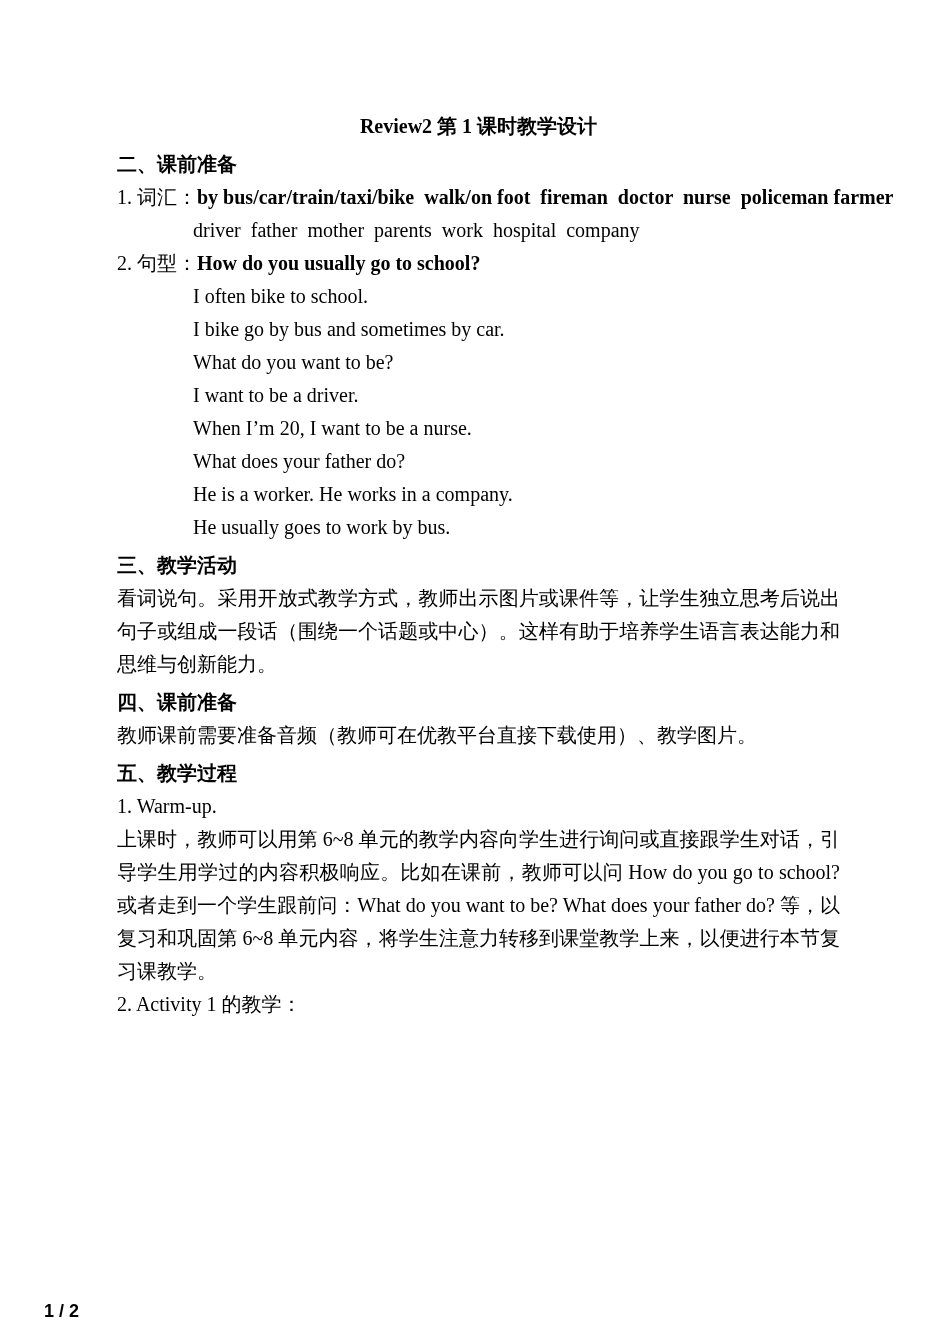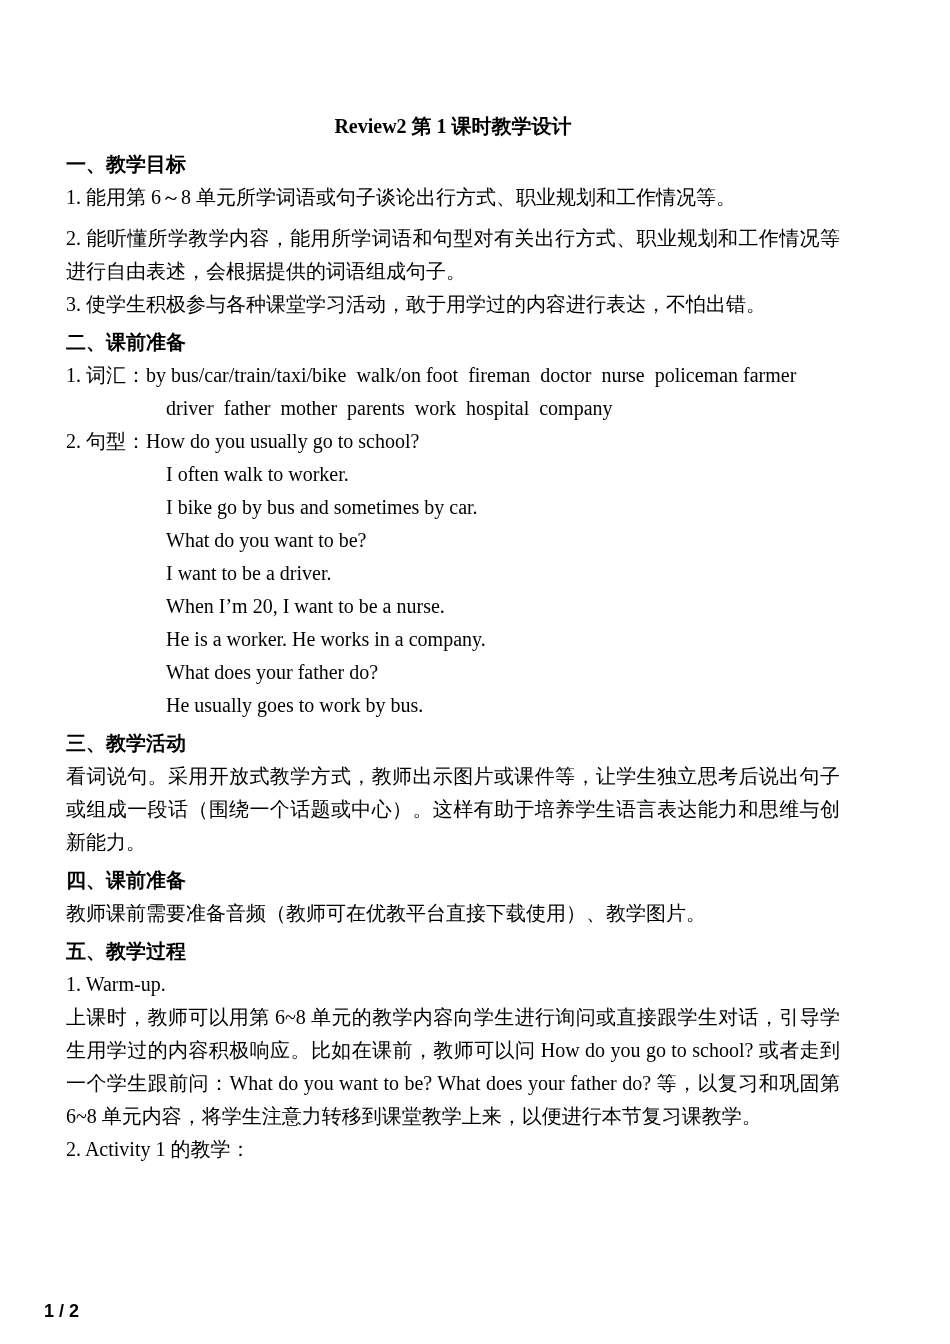--- a/index.html
+++ b/index.html
@@ -11,21 +11,21 @@
     position: relative;
     width: 950px;
     height: 1344px;
     background: #ffffff;
     color: #000000;
     font-family: "Liberation Serif", "DejaVu Serif", serif;
     font-size: 20px;
     overflow: hidden;
   }
   .content {
-    padding: 110px 110px 0 66px;
+    padding: 110px 110px 0 117px;
   }
   .doc-title {
     font-size: 20px;
     font-weight: bold;
     text-align: center;
     line-height: 33px;
     margin: 0 0 3px 0;
   }
   .sec-heading {
     font-family: "Liberation Sans", "DejaVu Sans", sans-serif;
@@ -48,23 +48,24 @@
     align-items: flex-start;
   }
   .hang-label {
     flex: 0 0 76px;
     white-space: nowrap;
     text-align: right;
   }
   .hang-text {
     flex: 1 1 auto;
     white-space: pre;
+    font-weight: bold;
   }
   .indent-line {
-    margin-left: 100px;
+    margin-left: 76px;
     line-height: 33px;
     white-space: pre;
   }
   .footer-pagenum {
     position: absolute;
     left: 0;
     bottom: 22px;
     width: 100%;
     text-align: left;
     font-family: "Liberation Sans", "DejaVu Sans", sans-serif;
@@ -75,45 +76,39 @@
   }
 </style>
 </head>
 <body>
 
 <div class="page">
   <div class="content">
 
     <div class="doc-title">Review2 第 1 课时教学设计</div>
 
-    <div>
-      <div class="sec-heading">一、教学目标</div>
-      <p class="para">1. 能用第 6～8 单元所学词语或句子谈论出行方式、职业规划和工作情况等。</p>
-      <p class="para para-gap">2. 能听懂所学教学内容，能用所学词语和句型对有关出行方式、职业规划和工作情况等进行自由表述，会根据提供的词语组成句子。</p>
-      <p class="para">3. 使学生积极参与各种课堂学习活动，敢于用学过的内容进行表达，不怕出错。</p>
-    </div>
 
     <div>
       <div class="sec-heading">二、课前准备</div>
       <div class="hang-row">
         <span class="hang-label">1. 词汇：</span>
         <span class="hang-text">by bus/car/train/taxi/bike  walk/on foot  fireman  doctor  nurse  policeman farmer</span>
       </div>
       <div class="indent-line">driver  father  mother  parents  work  hospital  company</div>
       <div class="hang-row">
         <span class="hang-label">2. 句型：</span>
         <span class="hang-text">How do you usually go to school?</span>
       </div>
-      <div class="indent-line">I often walk to worker.</div>
+      <div class="indent-line">I often bike to school.</div>
       <div class="indent-line">I bike go by bus and sometimes by car.</div>
       <div class="indent-line">What do you want to be?</div>
       <div class="indent-line">I want to be a driver.</div>
       <div class="indent-line">When I’m 20, I want to be a nurse.</div>
+      <div class="indent-line">What does your father do?</div>
       <div class="indent-line">He is a worker. He works in a company.</div>
-      <div class="indent-line">What does your father do?</div>
       <div class="indent-line">He usually goes to work by bus.</div>
     </div>
 
     <div>
       <div class="sec-heading">三、教学活动</div>
       <p class="para">看词说句。采用开放式教学方式，教师出示图片或课件等，让学生独立思考后说出句子或组成一段话（围绕一个话题或中心）。这样有助于培养学生语言表达能力和思维与创新能力。</p>
     </div>
 
     <div>
       <div class="sec-heading">四、课前准备</div>

